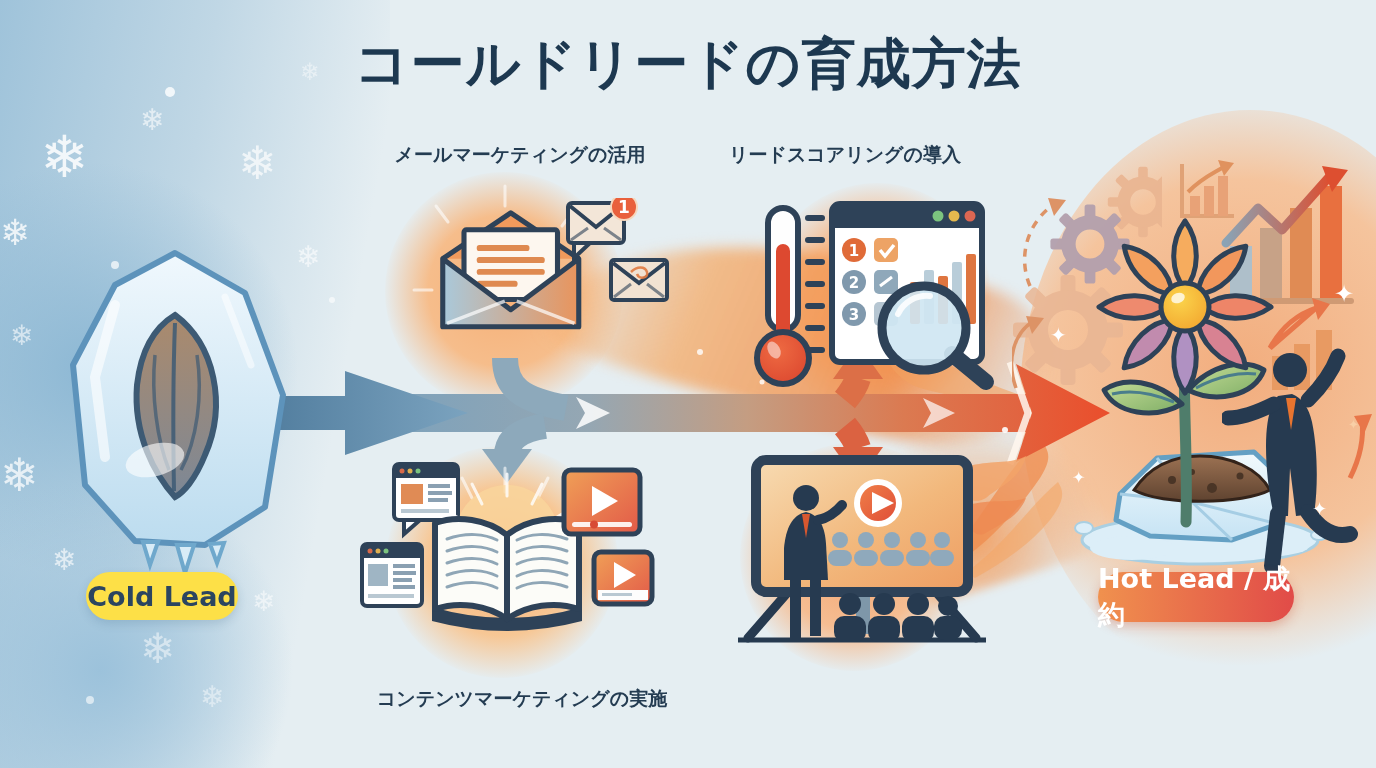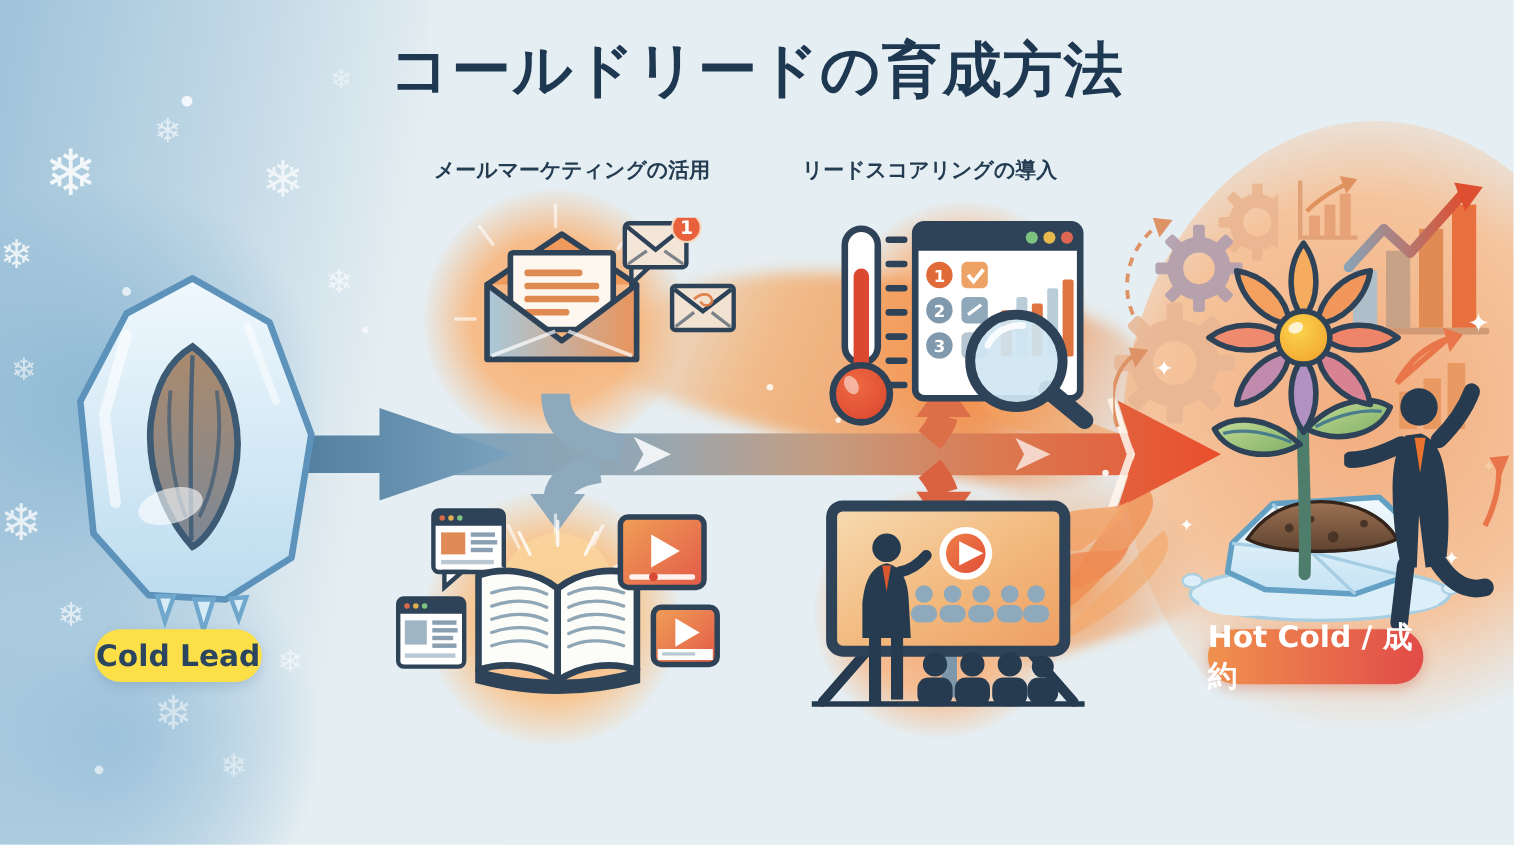--- a/index.html
+++ b/index.html
@@ -550,21 +550,22 @@
   <span class="abs spark" style="left:1050px;top:325px;font-size:20px;color:#ffffff">✦</span>
   <span class="abs spark" style="left:1072px;top:470px;font-size:16px;color:#ffffff">✦</span>
   <span class="abs spark" style="left:1334px;top:282px;font-size:24px;color:#ffffff">✦</span>
   <span class="abs spark" style="left:1312px;top:500px;font-size:18px;color:#ffffff">✦</span>
   <span class="abs spark" style="left:1348px;top:418px;font-size:13px;color:#f8cfa6">✦</span>
 
   <div class="abs pill pill-cold">
     <span>Cold Lead</span>
   </div>
   <div class="abs pill pill-hot">
-    <span>Hot Cold / 成約</span>
+    <span>Hot Lead / 成約</span>
   </div>
 
   <div class="abs stage-label lbl-email">メールマーケティングの活用</div>
   <div class="abs stage-label lbl-scoring">リードスコアリングの導入</div>
+  <div class="abs stage-label lbl-content">コンテンツマーケティングの実施</div>
 
   <div class="abs title">コールドリードの育成方法</div>
 
 </div>
 
 </body></html>

